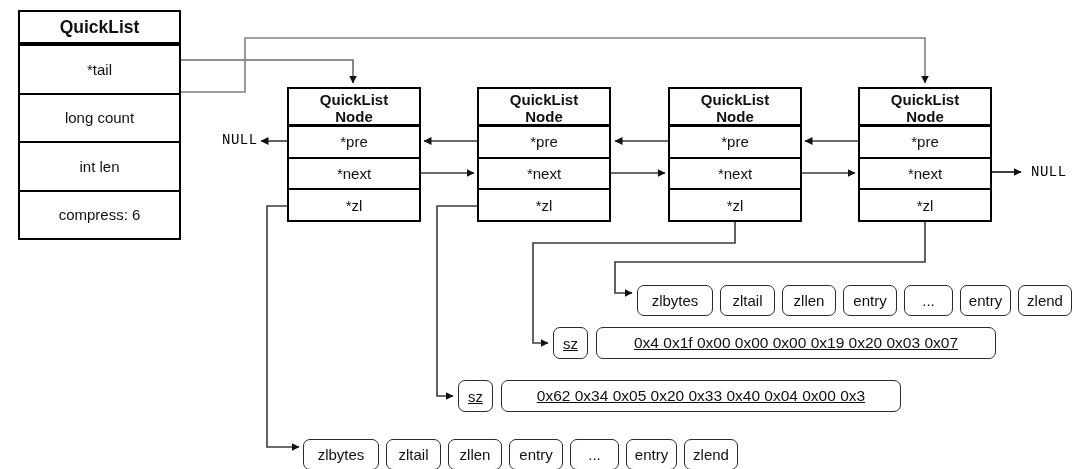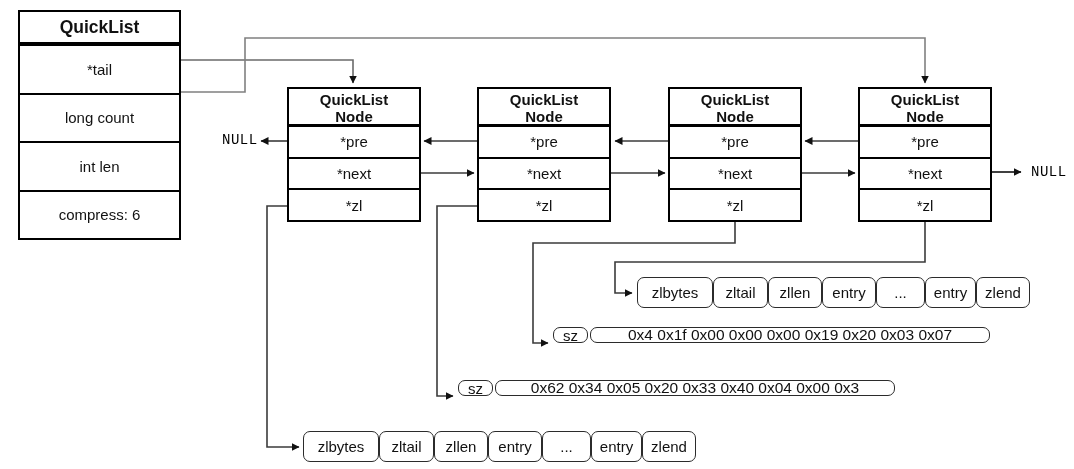--- a/index.html
+++ b/index.html
@@ -39,38 +39,38 @@
   .node-row{
     flex:1;display:flex;align-items:center;justify-content:center;font-size:15px;
   }
   .node-row + .node-row{border-top:2px solid #000;}
 
   .null-label{
     position:absolute;color:#000000;font-size:14px;letter-spacing:.5px;font-family:Liberation Mono, monospace;
   }
 
   
-  .zl-row{position:absolute;display:flex;gap:0;height:31px;}
+  .zl-row{position:absolute;display:flex;gap:7px;height:31px;margin-top:8px;}
   .zl-cell{
     border:1.7px solid #2b2b2b;border-radius:7px;background:#fff;
     display:flex;align-items:center;justify-content:center;
     font-size:15px;box-sizing:border-box;
   }
   .zl-cell:nth-child(1){width:76px;}
   .zl-cell:nth-child(2){width:55px;}
   .zl-cell:nth-child(3){width:54px;}
   .zl-cell:nth-child(4){width:54px;}
   .zl-cell:nth-child(5){width:49px;}
   .zl-cell:nth-child(6){width:51px;}
   .zl-cell:nth-child(7){width:54px;}
   .zl-top{left:637px;top:277px;}
   .zl-bottom{left:303px;top:431px;}
 
   
-  .sz-group{position:absolute;display:flex;gap:2px;height:16px;}
+  .sz-group{position:absolute;display:flex;gap:8px;height:32px;text-decoration:underline;}
   .sz-label,.sz-value{
     border:1.7px solid #2b2b2b;border-radius:7px;background:#fff;
     display:flex;align-items:center;justify-content:center;box-sizing:border-box;
   }
   .sz-label{width:35px;font-size:15px;}
   .sz-value{width:400px;font-size:15.5px;}
   .sz-1{left:553px;top:327px;}
   .sz-2{left:458px;top:380px;}
 </style>
 </head>

